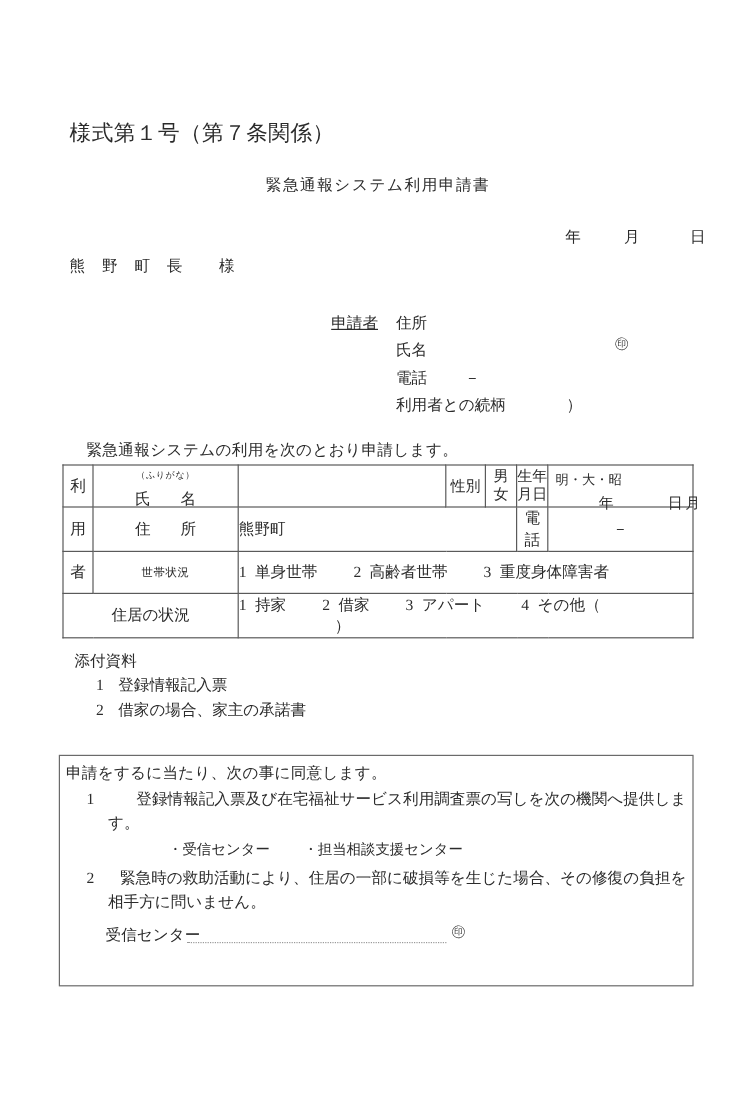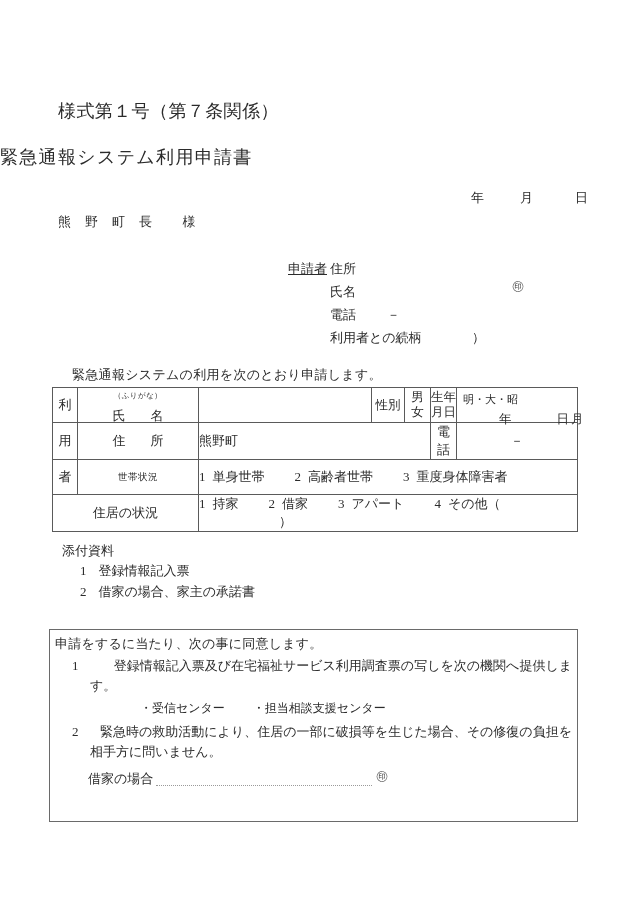--- a/index.html
+++ b/index.html
@@ -24,22 +24,22 @@
 
   
   .form-no {
     left: 58px; top: 99px;
     font-size: 18px;
     letter-spacing: 0.4px;
   }
   .doc-title {
     left: 0; top: 145px;
     width: 630px;
-    text-align: left;
-    font-size: 18px;
+    text-align: center;
+    font-size: 13px;
     letter-spacing: 1.3px;
   }
   .date-line {
     left: 0; top: 189px;
     width: 588px;
     text-align: right;
     font-size: 13px;
   }
   .date-line span { display: inline-block; }
   .date-line .g-y { margin-right: 36px; }
@@ -52,21 +52,21 @@
   .addressee .ch { letter-spacing: 0.5px; }
   .addressee .sama { margin-left: 30px; }
 
   
   .applicant {
     left: 272px; top: 257px;
     font-size: 13px;
     line-height: 23px;
   }
   .applicant .row { position: relative; height: 23px; }
-  .applicant .lbl-applicant { position: absolute; left: 16px; top: 0; text-decoration: underline; }
+  .applicant .lbl-applicant { position: absolute; left: 4px; top: 0; text-decoration: underline; }
   .applicant .field { position: absolute; left: 58px; top: 0; }
   .applicant .seal { position: absolute; left: 240px; top: 0; }
   .applicant .dash { position: absolute; left: 115px; top: 0; }
   .applicant .paren-open { position: absolute; left: 118px; top: 0; }
   .applicant .paren-close { position: absolute; left: 200px; top: 0; }
 
   .seal-mark {
     display: inline-block;
     font-size: 12px;
     line-height: 1;
@@ -370,19 +370,19 @@
       <span>・受信センター</span><span class="c2">・担当相談支援センター</span>
     </div>
 
     <div class="consent-2">
       <span class="num">2</span>
       <span class="body">緊急時の救助活動により、住居の一部に破損等を生じた場合、その修復の負担を</span>
       <span class="cont">相手方に問いません。</span>
     </div>
 
     <div class="sign-line">
-      <span class="sg-label">借家の場合</span>
+      <span class="sg-label">受信センター</span>
       <span class="leader"></span>
       <span class="sg-seal seal-mark">㊞</span>
     </div>
   </div>
 
 </div>
 
 </body></html>

